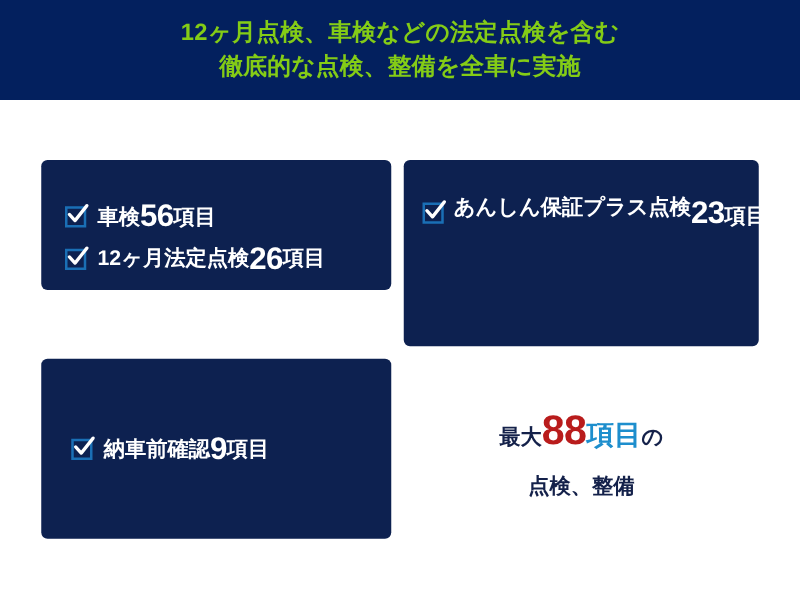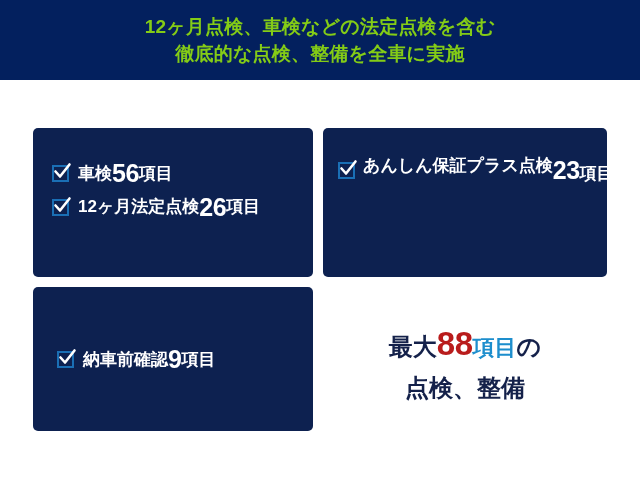--- a/index.html
+++ b/index.html
@@ -46,21 +46,21 @@
   .card {
     position: absolute;
     background: #0d2150;
     border-radius: 5px;
     box-sizing: border-box;
   }
   #card-shaken {
     left: 33px;
     top: 128px;
     width: 280px;
-    height: 149px;
+    height: 104px;
   }
   #card-anshin {
     left: 323px;
     top: 128px;
     width: 284px;
     height: 149px;
   }
   #card-nosha {
     left: 33px;
     top: 287px;
@@ -155,21 +155,21 @@
     width: 284px;
     text-align: center;
     color: #14214a;
     font-weight: bold;
     white-space: nowrap;
   }
   #summary .s-line {
     line-height: 38px;
   }
   #summary .s-text {
-    font-size: 24px;
+    font-size: 17px;
   }
   #summary .s-accent {
     font-size: 33px;
     color: #b91c1c;
     letter-spacing: -0.5px;
   }
   #summary .s-accent-unit {
     font-size: 22px;
     color: #1d8ecd;
   }

